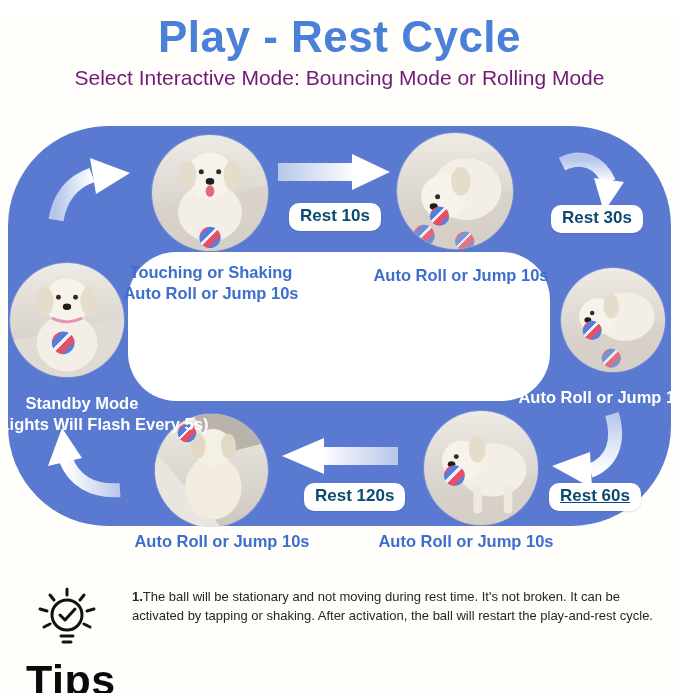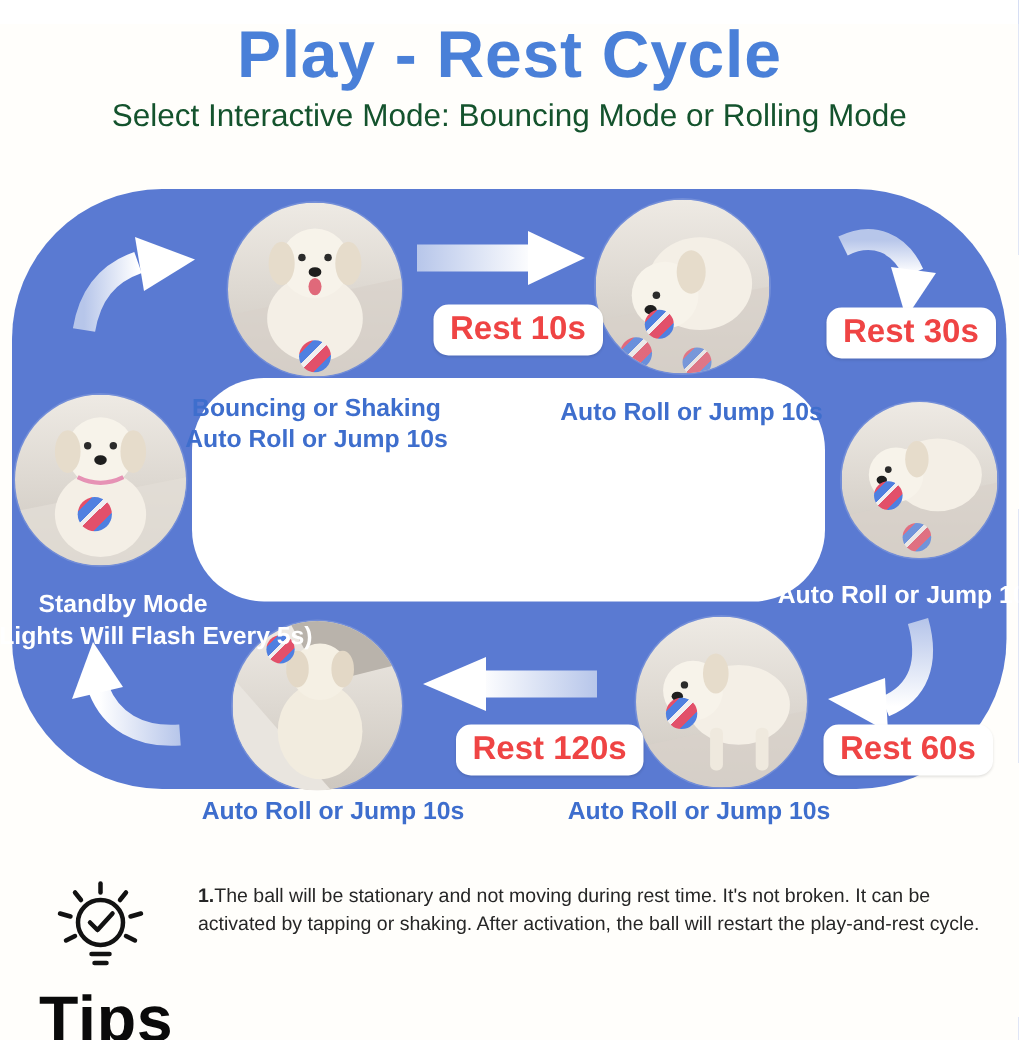--- a/index.html
+++ b/index.html
@@ -9,37 +9,37 @@
     font-family:"Liberation Sans","DejaVu Sans",sans-serif;
   }
   .abs{position:absolute;}
   
   .title{
     left:0;top:-4px;width:100%;text-align:center;
     font-size:44px;font-weight:800;letter-spacing:.5px;color:#4a80d8;
   }
   .subtitle{
     left:0;top:50px;width:100%;text-align:center;
-    font-size:21px;font-weight:400;color:#14532d;
+    font-size:21px;font-weight:400;color:#701a75;
   }
   
   .panel{
     left:8px;top:110px;width:663px;height:400px;
     background:#5a7ad2;border-radius:100px;
   }
   .inner-white{
     left:128px;top:236px;width:422px;height:149px;
     background:#ffffff;border-radius:48px;
   }
   
   .pcircle{border-radius:50%;overflow:hidden;box-shadow:0 0 0 1px rgba(255,255,255,.15);}
   .pcircle svg{display:block;width:100%;height:100%;}
   
   .badge{
-    background:#ffffff;color:#ef4444;font-weight:700;font-size:22px;
+    background:#ffffff;color:#0c4a6e;font-weight:700;font-size:17px;
     padding:3px 11px 5px;border-radius:10px;white-space:nowrap;
     box-shadow:0 1px 2px rgba(0,0,0,.12);
   }
   
   .lbl{font-weight:700;font-size:16.5px;line-height:1.28;text-align:center;white-space:nowrap;}
   .lbl.blue{color:#3e6ecd;}
   .lbl.white{color:#ffffff;}
   
   .tips-heading{
     left:26px;top:640px;width:88px;text-align:center;
@@ -208,25 +208,25 @@
     <polygon points="44,0 2,18 44,36" fill="#ffffff"></polygon>
   </svg>
 
   <svg class="abs arrow-svg" style="left:44px;top:410px;" width="82" height="72" viewBox="0 0 82 72">
     <path d="M76,64 C48,66 30,54 22,34" stroke="url(#gRL)" stroke-width="14" fill="none"></path>
     <polygon points="4,40 38,32 18,2" fill="#ffffff"></polygon>
   </svg>
 
   <div class="abs badge" style="left:289px;top:187px;">Rest 10s</div>
   <div class="abs badge" style="left:551px;top:189px;text-align:center;">Rest 30s</div>
-  <div class="abs badge" style="left:549px;top:467px;">Rest 60s</div>
+  <div class="abs badge" style="left:549px;top:467px;text-decoration:underline;">Rest 60s</div>
   <div class="abs badge" style="left:304px;top:467px;">Rest 120s</div>
 
   <div class="abs lbl blue" style="left:116px;top:246px;width:190px;">
-    <div>Bouncing or Shaking</div>
+    <div>Touching or Shaking</div>
     <div>Auto Roll or Jump 10s</div>
   </div>
 
   <div class="abs lbl blue" style="left:366px;top:249px;width:190px;">Auto Roll or Jump 10s</div>
 
   <div class="abs lbl white" style="left:518px;top:371px;width:176px;">Auto Roll or Jump 10s</div>
 
   <div class="abs lbl white" style="left:-6px;top:377px;width:176px;">
     <div>Standby Mode</div>
     <div>(Lights Will Flash Every 5s)</div>

